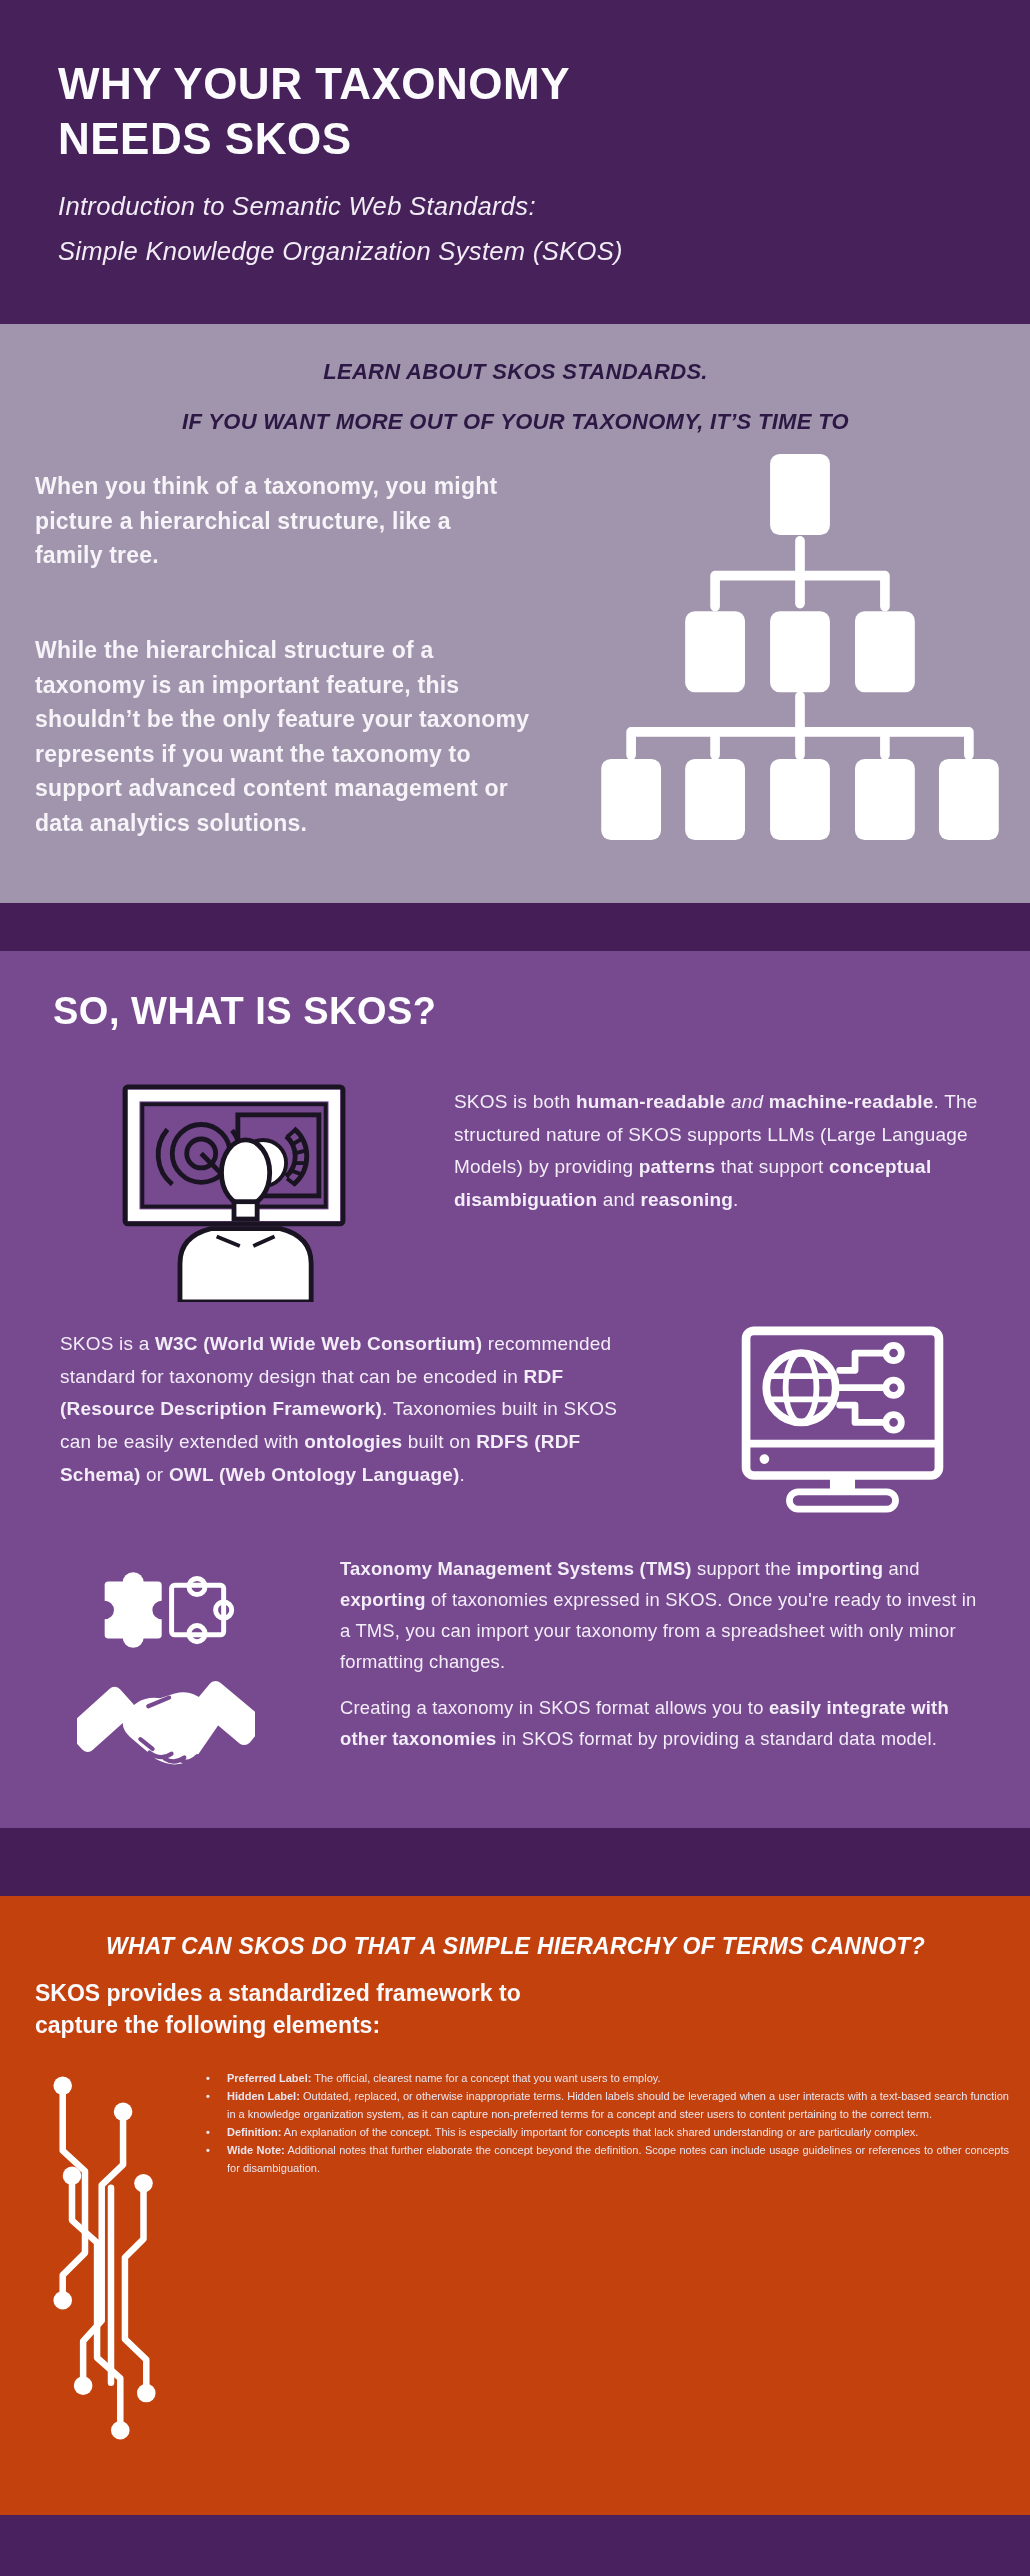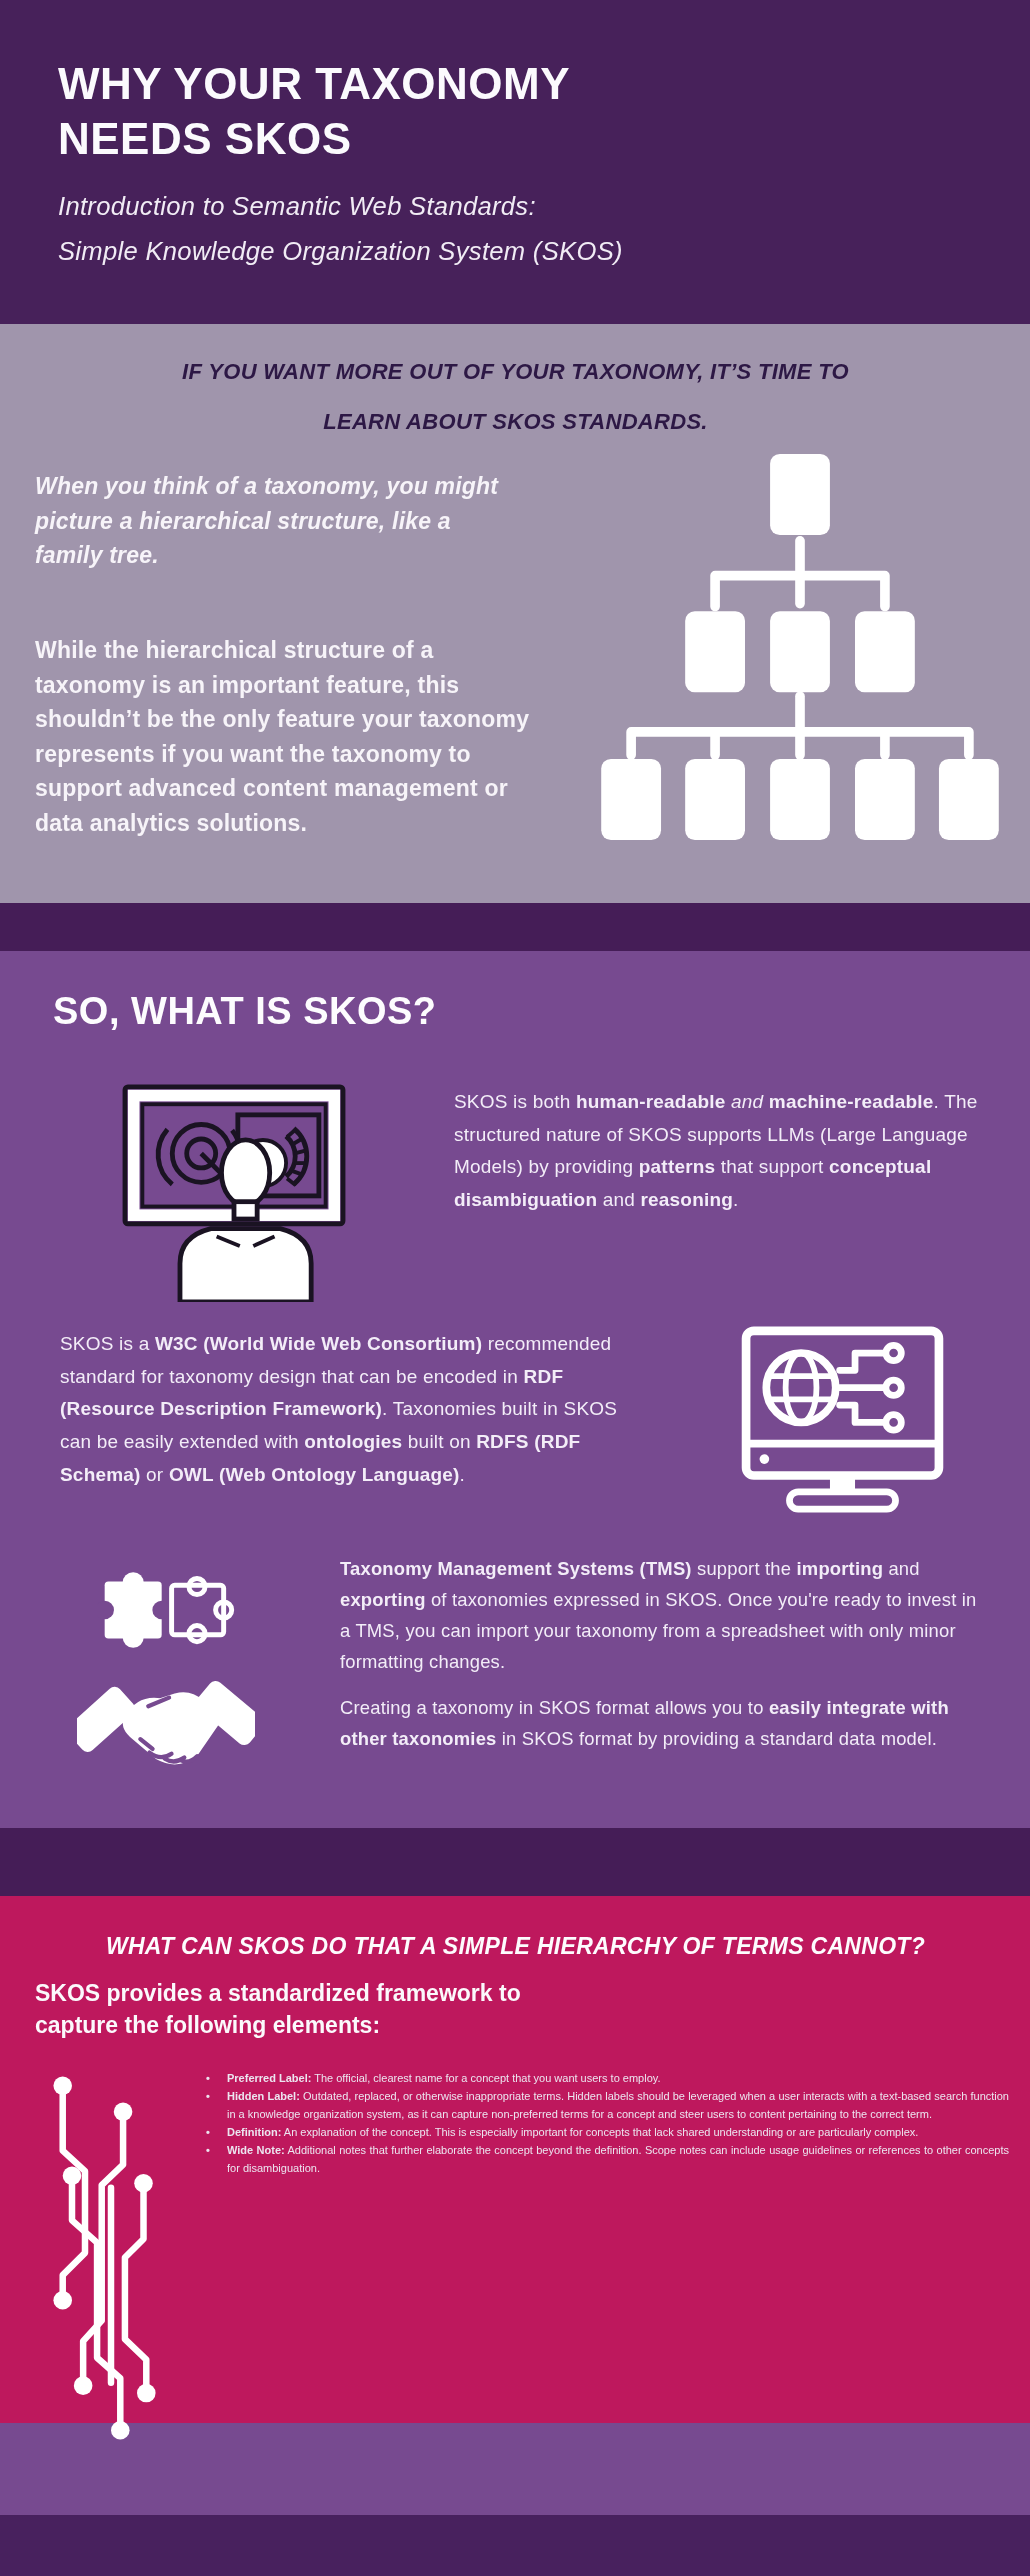--- a/index.html
+++ b/index.html
@@ -18,21 +18,21 @@
   }
   .subtitle{position:absolute;left:58px;top:184px;font-size:25.6px;font-weight:400;
     color:#f1ecf5;line-height:1.74;letter-spacing:0.3px;font-style:italic;}
 
   
   .sec-intro{top:324px;height:580px;background:#a095ac;}
   .intro-heading{position:absolute;top:23px;left:0;width:100%;text-align:center;
     font-style:italic;font-weight:800;font-size:22px;line-height:50px;color:#2d1845;letter-spacing:0.3px;}
   .intro-para{position:absolute;margin:0;font-size:23px;font-weight:700;
     line-height:1.5;color:#f7f4f9;letter-spacing:0.2px;}
-  .intro-para.p1{left:35px;top:145px;width:488px;font-style:italic;}
+  .intro-para.p1{left:35px;top:145px;width:488px;}
   .intro-para.p2{left:35px;top:309px;width:512px;}
   .tree-icon{position:absolute;left:601px;top:130px;}
 
   
   .band{position:absolute;left:0;width:1031px;background:#451d57;}
   .band1{top:903px;height:48px;}
   .band2{top:1828px;height:68px;}
 
   
   .sec-skos{top:951px;height:877px;background:#774a90;color:#f3edf8;}
@@ -45,21 +45,21 @@
   .txt-c{left:340px;top:603px;width:639px;font-size:18.4px;line-height:1.68;}
   .txt-c .para2{margin-top:15.5px;}
   .person-icon{position:absolute;left:122px;top:133px;}
   .monitor-icon{position:absolute;left:741px;top:375px;}
   .puzzle-icon{position:absolute;left:97px;top:607px;}
   .handshake-icon{position:absolute;left:77px;top:710px;}
   .seg-b{font-weight:700;}
   .seg-i{font-style:italic;}
 
   
-  .sec-elements{top:1896px;height:527px;background:#be185d;}
+  .sec-elements{top:1896px;height:619px;background:#c2410c;}
   .el-heading{position:absolute;top:37px;left:0;width:100%;text-align:center;
     font-style:italic;font-weight:800;font-size:23px;color:#fdfcfe;letter-spacing:0.3px;}
   .el-sub{position:absolute;left:35px;top:81px;width:570px;margin:0;
     font-size:23px;font-weight:700;line-height:1.4;color:#fbf9fc;}
   .circuit-icon{position:absolute;left:46px;top:172px;}
   .el-list{position:absolute;left:194px;top:164px;width:805px;margin:10px;padding:0;
     list-style:none;font-size:11px;line-height:1.63;color:#ece5f0;text-align:justify;}
   .el-list li{position:relative;padding-left:23px;}
   .el-list li::before{content:"\2022";position:absolute;left:1.9px;top:0;font-weight:700;}
   .li-label{font-weight:700;}
@@ -75,22 +75,22 @@
   <header class="sec-header">
     <h1 class="main-title">WHY YOUR TAXONOMY NEEDS SKOS</h1>
     <div class="subtitle">
       <div>Introduction to Semantic Web Standards:</div>
       <div>Simple Knowledge Organization System (SKOS)</div>
     </div>
   </header>
 
   <section class="sec-intro">
     <div class="intro-heading">
+      <div>LEARN ABOUT SKOS STANDARDS.</div>
       <div>IF YOU WANT MORE OUT OF YOUR TAXONOMY, IT’S TIME TO</div>
-      <div>LEARN ABOUT SKOS STANDARDS.</div>
     </div>
     <p class="intro-para p1">When you think of a taxonomy, you might picture a hierarchical structure, like a family tree.</p>
     <p class="intro-para p2">While the hierarchical structure of a taxonomy is an important feature, this shouldn’t be the only feature your taxonomy represents if you want the taxonomy to support advanced content management or data analytics solutions.</p>
 
     <svg class="tree-icon" width="398" height="386" viewBox="0 0 412 400">
       <g fill="#ffffff">
         <rect x="175" y="0" width="62" height="84" rx="10"></rect>
         <rect x="87" y="163" width="62" height="84" rx="10"></rect>
         <rect x="175" y="163" width="62" height="84" rx="10"></rect>
         <rect x="263" y="163" width="62" height="84" rx="10"></rect>

